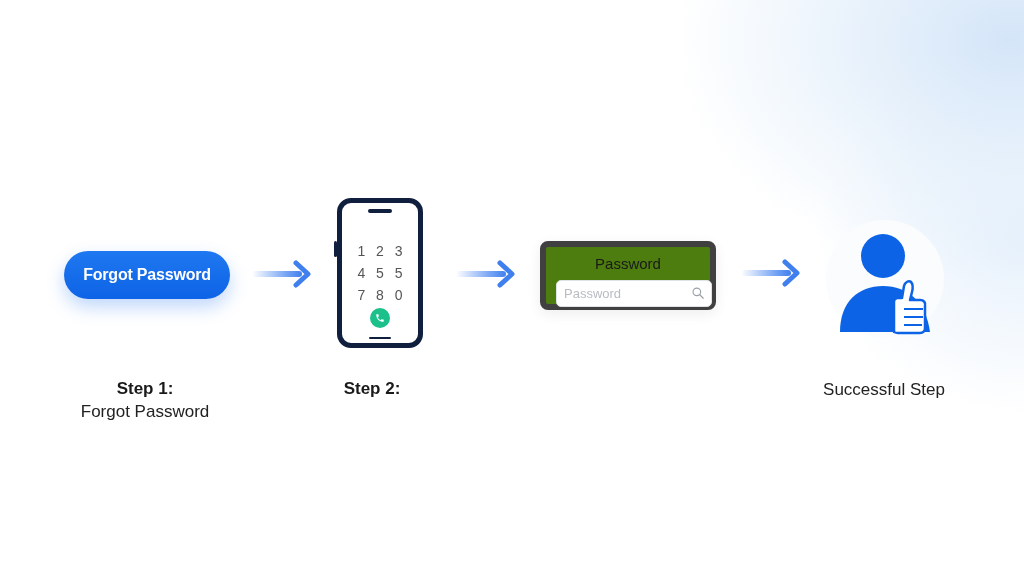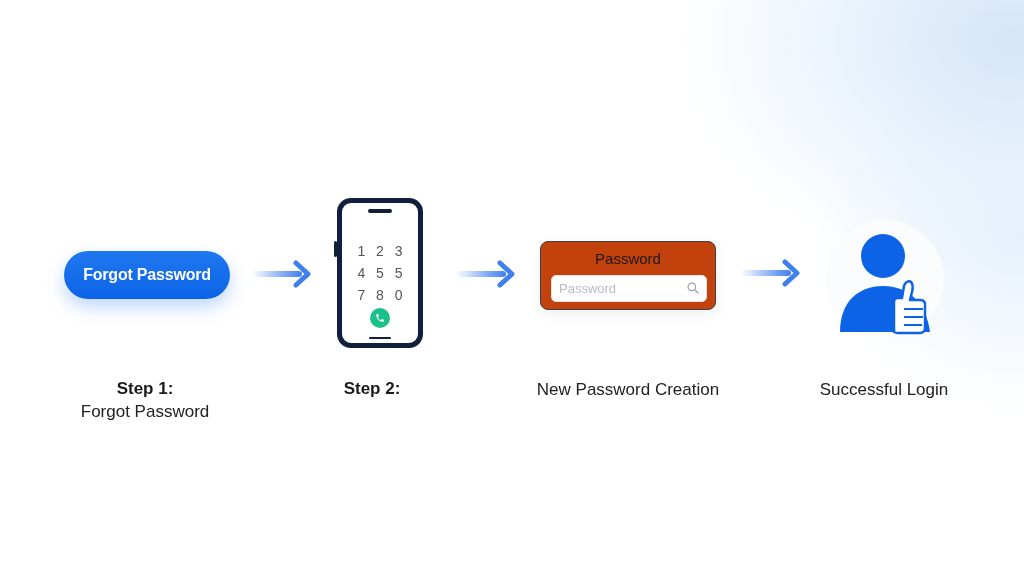--- a/index.html
+++ b/index.html
@@ -53,21 +53,21 @@
       display: flex; align-items: center; justify-content: center;
     }
     .home-bar {
       position: absolute; left: 50%; bottom: 4px; width: 22px; height: 2px;
       transform: translateX(-50%); background: #0f1f3d; border-radius: 1px;
     }
 
     
     .pw-card {
       position: absolute; left: 540px; top: 241px; width: 176px; height: 69px;
-      background: #c2410c; border-radius: 8px; border: 1px solid #404040;
+      background: #4d7c0f; border-radius: 8px; border: 6px solid #404040;
       box-shadow: 0 4px 14px rgba(0,0,0,0.07);
     }
     .pw-title {
       position: absolute; left: 0; right: 0; top: 8px; text-align: center;
       font-size: 15px; color: #1a1a1a; font-weight: 500;
     }
     .pw-input {
       position: absolute; left: 10px; top: 33px; width: 156px; height: 27px;
       border: 1px solid #dfe2e6; border-radius: 5px; background: #fff;
       font-family: "Liberation Sans", sans-serif; font-size: 13px; color: #333;
@@ -183,18 +183,17 @@
   </svg>
 
   <div class="step-label" style="left:35px;">
     <span class="step-num">Step 1:</span>
     <span class="step-desc">Forgot Password</span>
   </div>
   <div class="step-label" style="left:262px;">
     <span class="step-num">Step 2:</span>
   </div>
   <div class="step-label" style="left:518px;">
-    <span class="step-desc">New Password Creation</span>
   </div>
   <div class="step-label" style="left:774px;">
-    <span class="step-desc">Successful Login</span>
+    <span class="step-desc">Successful Step</span>
   </div>
 </div>
 
 </body></html>

